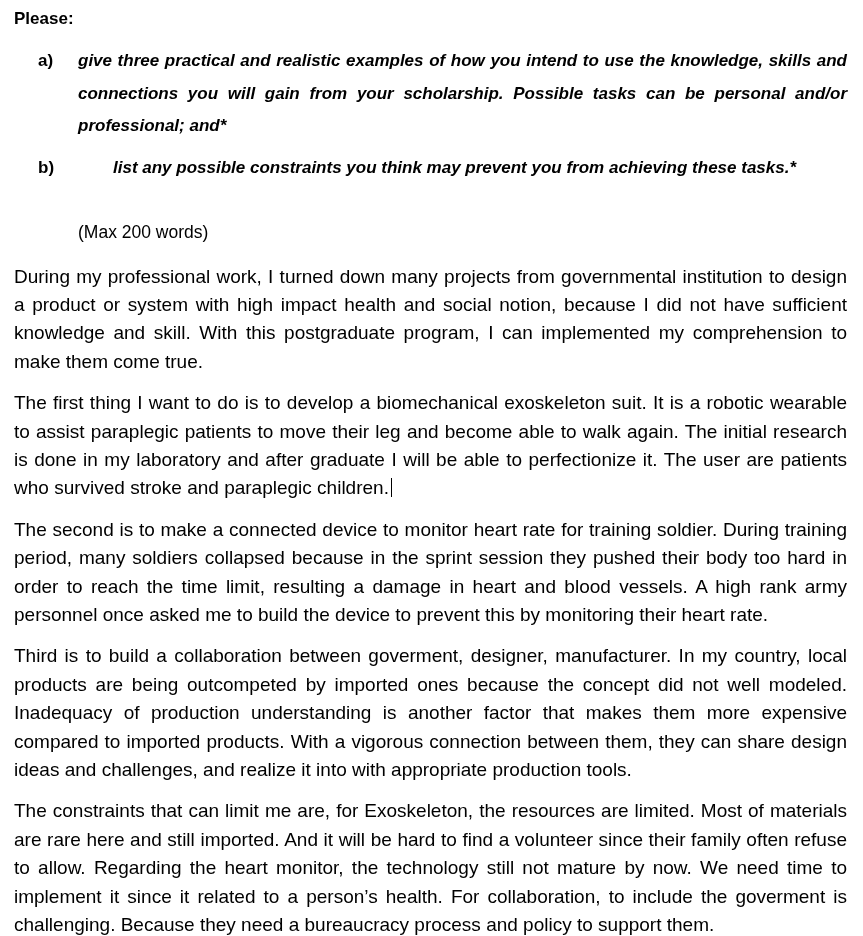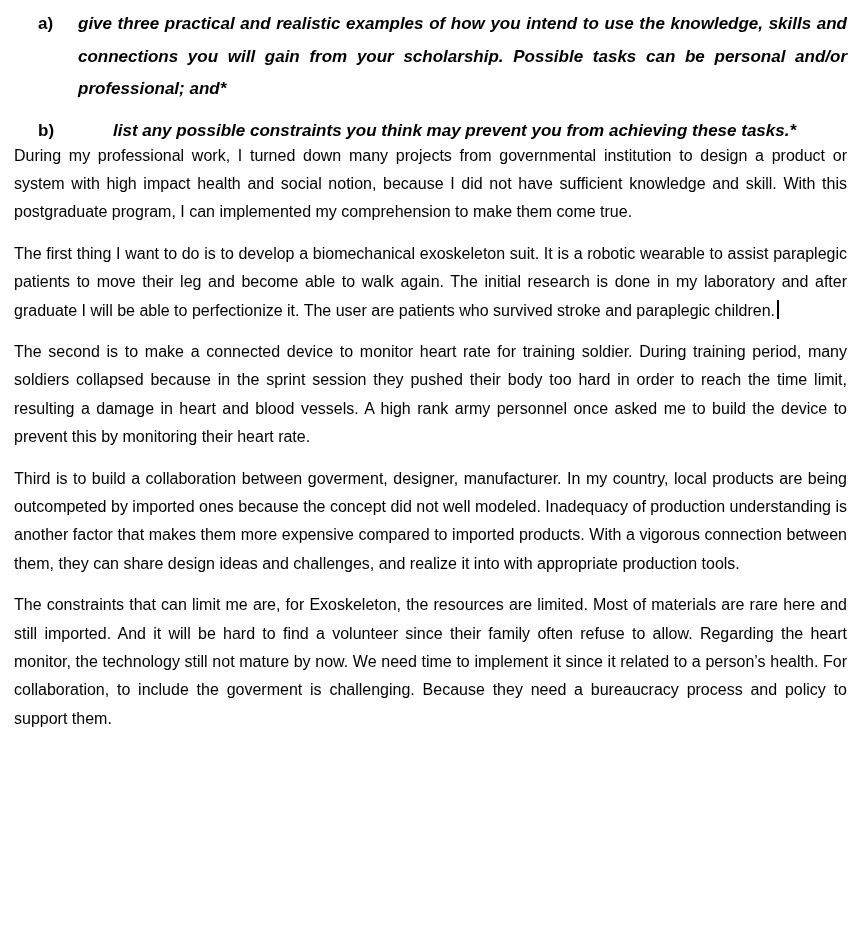--- a/index.html
+++ b/index.html
@@ -51,51 +51,53 @@
   .list-item.inline .item-text {
     text-align: center;
   }
   .word-limit {
     font-size: 17.5px;
     line-height: 22px;
     margin: 42px 0 20px 64px;
     font-weight: normal;
   }
   .para {
-    font-size: 16px;
+    font-size: 19px;
     line-height: 28.4px;
     text-align: justify;
     margin-bottom: 13px;
   }
   .para:last-child { margin-bottom: 0; }
   .caret {
     display: inline-block;
     width: 1.5px;
     height: 19px;
     background: #000000;
     vertical-align: -3px;
     margin-left: 2px;
   }
 </style>
 </head>
 <body>
 
 <div class="page">
 
+  <p class="intro">Please:</p>
 
   <div class="list-item">
     <span class="marker">a)</span>
     <p class="item-text">give three practical and realistic examples of how you intend to use the knowledge, skills and connections you will gain from your scholarship.  Possible tasks can be personal and/or professional; and*</p>
   </div>
 
   <div class="list-item inline">
     <span class="marker">b)</span>
     <p class="item-text">list any possible constraints you think may prevent you from achieving these tasks.*</p>
   </div>
 
+  <p class="word-limit">(Max 200 words)</p>
 
   <p class="para">During my professional work, I turned down many projects from governmental institution to design a product or system with high impact health and social notion, because I did not have sufficient knowledge and skill. With this postgraduate program, I can implemented my comprehension to make them come true.</p>
 
   <p class="para"><span>The first thing I want to do is to develop a biomechanical exoskeleton suit. It is a robotic wearable to assist paraplegic patients to move their leg and become able to walk again. The initial research is done in my laboratory and after graduate I will be able to perfectionize it. The user are patients who survived stroke and paraplegic children.</span><span class="caret"></span></p>
 
   <p class="para">The second is to make a connected device to monitor heart rate for training soldier. During training period, many soldiers collapsed because in the sprint session they pushed their body too hard in order to reach the time limit, resulting a damage in heart and blood vessels. A high rank army personnel once asked me to build the device to prevent this by monitoring their heart rate.</p>
 
   <p class="para">Third is to build a collaboration between goverment, designer, manufacturer. In my country, local products are being outcompeted by imported ones because the concept did not well modeled. Inadequacy of production understanding is another factor that makes them more expensive compared to imported products. With a vigorous connection between them, they can share design ideas and challenges, and realize it into with appropriate production tools.</p>
 
   <p class="para">The constraints that can limit me are, for Exoskeleton, the resources are limited. Most of materials are rare here and still imported. And it will be hard to find a volunteer since their family often refuse to allow. Regarding the heart monitor, the technology still not mature by now. We need time to implement it since it related to a person’s health. For collaboration, to include the goverment is challenging. Because they need a bureaucracy process and policy to support them.</p>

